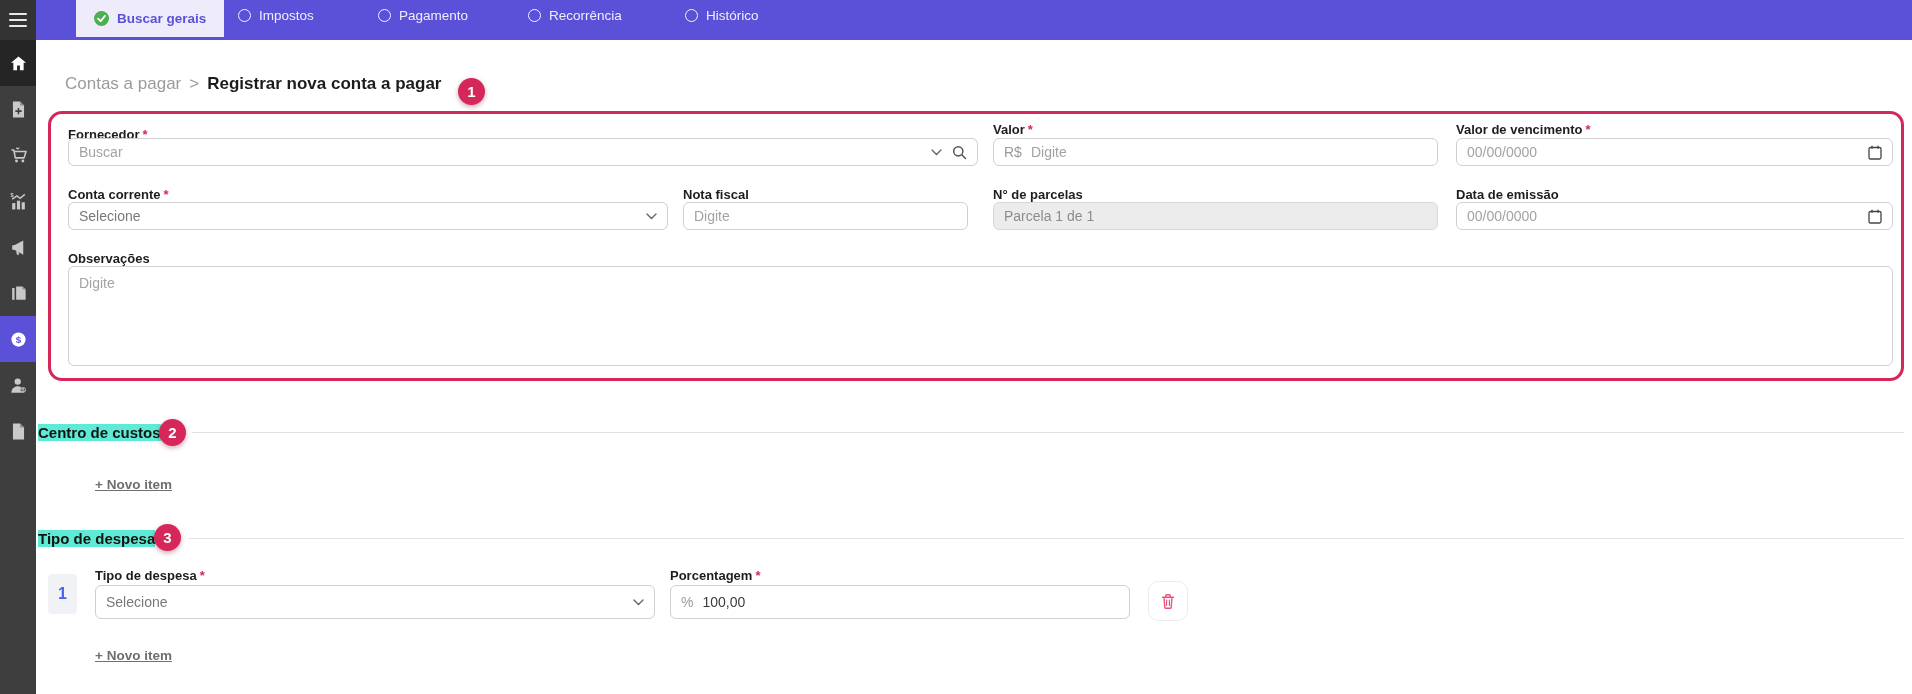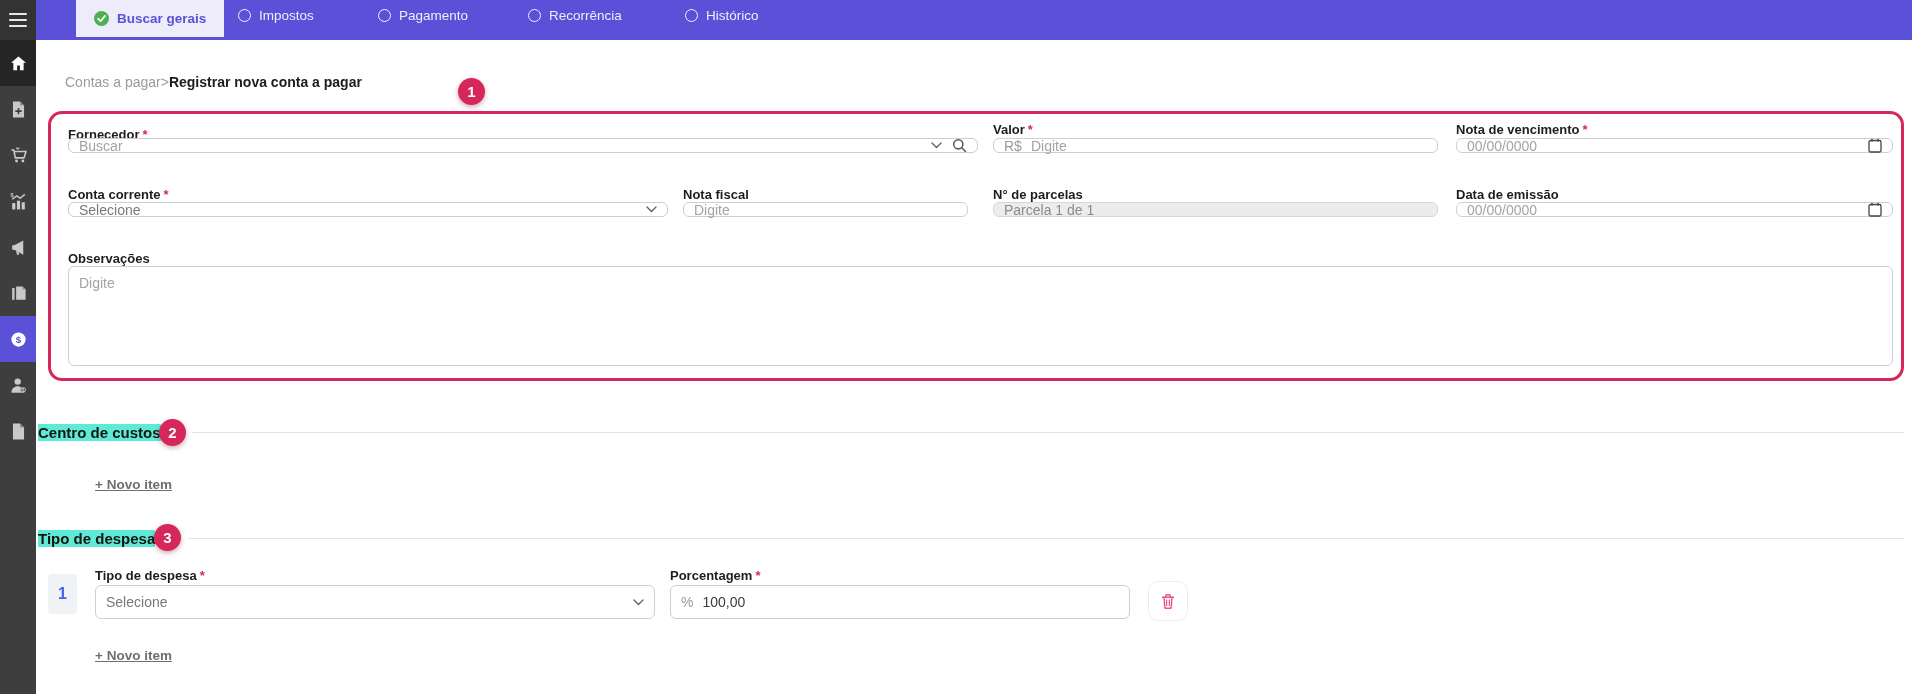--- a/index.html
+++ b/index.html
@@ -20,35 +20,35 @@
 
   
   .sidebar { position:absolute; left:0; top:40px; width:36px; height:654px; background:#3e3e3e; }
   .side-item { position:absolute; left:0; width:36px; height:46px; display:flex; align-items:center; justify-content:center; cursor:pointer; }
   .side-item svg { width:19px; height:19px; }
   .si-0 { top:0; background:#252525; }
   .si-1 { top:46px; } .si-2 { top:92px; } .si-3 { top:138px; } .si-4 { top:184px; }
   .si-5 { top:230px; } .si-6 { top:276px; background:#5b51d8; } .si-7 { top:322px; } .si-8 { top:368px; }
 
   
-  .breadcrumb { position:absolute; left:65px; top:74px; font-size:14px; color:#9b9b9b; display:flex; align-items:center; }
+  .breadcrumb { position:absolute; left:65px; top:74px; font-size:17px; color:#9b9b9b; display:flex; gap:8px; align-items:center; }
   .crumb-link { cursor:pointer; }
   .crumb-current { color:#1c1c1c; font-weight:bold; }
 
   
   .ann { position:absolute; width:27px; height:27px; border-radius:50%; background:#d6275a; color:#fff; font-size:15px; font-weight:bold; display:flex; align-items:center; justify-content:center; box-shadow:0 2px 5px rgba(120,10,40,.35); z-index:6; }
   .ann-1 { left:458px; top:78px; }
   .ann-2 { left:159px; top:419px; }
   .ann-3 { left:154px; top:524px; }
 
   
   .redbox { position:absolute; left:48px; top:111px; width:1856px; height:270px; border:3px solid #d6275a; border-radius:14px; background:#fff; z-index:2; }
   .flabel { position:absolute; font-size:13px; font-weight:600; color:#1d1d1d; white-space:nowrap; }
   .req { color:#d6275a; margin-left:3px; }
-  .field { position:absolute; height:15px; border:1px solid #cfcfcf; border-radius:6px; background:#fff; display:flex; align-items:center; padding:0 10px; font-size:14px; color:#333; }
+  .field { position:absolute; height:28px; border:1px solid #cfcfcf; border-radius:6px; background:#fff; display:flex; align-items:center; padding:0 10px; font-size:14px; color:#333; }
   .field input { border:none; outline:none; flex:1 1 auto; min-width:0; font:inherit; color:#3c3c3c; background:transparent; }
   .field input::placeholder { color:#a3a3a3; }
   .prefix { color:#9a9a9a; margin-right:9px; flex:0 0 auto; }
   .field-disabled { background:#ececec; border-color:#d8d8d8; }
   .field-disabled input { color:#8c8c8c; }
   .sel-value { flex:1; color:#787878; }
   .icon-btn { flex:0 0 auto; display:flex; align-items:center; justify-content:center; cursor:pointer; margin-left:10px; }
   .ta { position:absolute; border:1px solid #cfcfcf; border-radius:6px; padding:8px 10px; font:inherit; font-size:14px; color:#3c3c3c; resize:none; outline:none; }
   .ta::placeholder { color:#a3a3a3; }
 
@@ -195,21 +195,21 @@
 
     <div class="flabel" style="left:942px; top:8px;">
       <span>Valor</span><span class="req">*</span>
     </div>
     <div class="field" style="left:942px; top:24px; width:445px;">
       <span class="prefix">R$</span>
       <input type="text" placeholder="Digite" style="">
     </div>
 
     <div class="flabel" style="left:1405px; top:8px;">
-      <span>Nota de vencimento</span><span class="req">*</span>
+      <span>Valor de vencimento</span><span class="req">*</span>
     </div>
     <div class="field" style="left:1405px; top:24px; width:437px;">
       <input type="text" placeholder="00/00/0000" style="">
       <span class="icon-btn">
         <svg width="14" height="15" viewBox="0 0 14 15">
             <rect x="1" y="2.5" width="12" height="11.5" rx="1.5" stroke="#444" stroke-width="1.3" fill="none"></rect>
             <path d="M4 0.8 V3.8 M10 0.8 V3.8" stroke="#444" stroke-width="1.3"></path>
           </svg>
       </span>
     </div>

